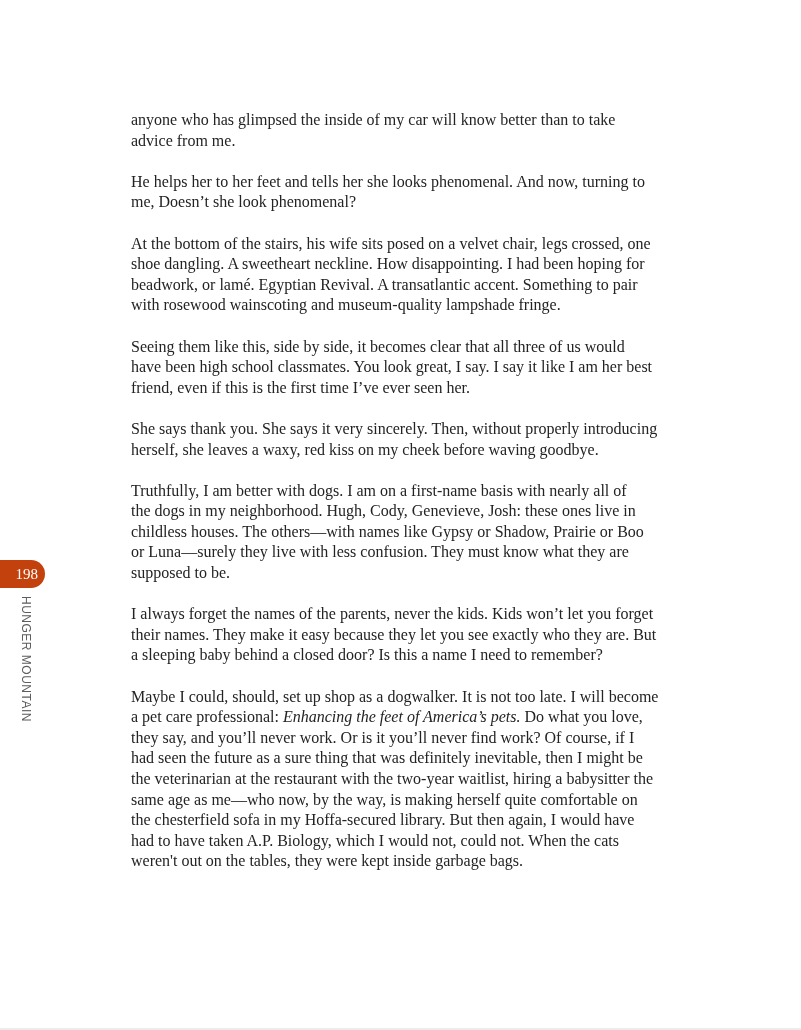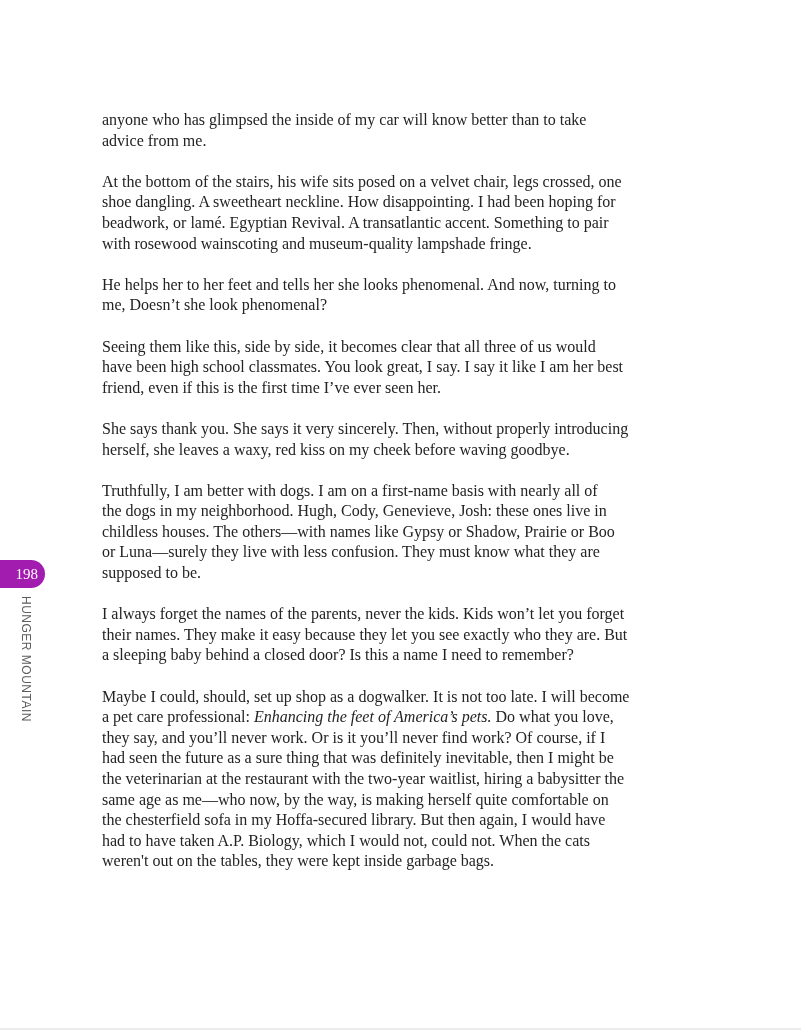--- a/index.html
+++ b/index.html
@@ -6,40 +6,40 @@
   .page {
     position: relative;
     width: 801px;
     height: 1030px;
     background: #ffffff;
     overflow: hidden;
     font-family: "Liberation Serif", serif;
   }
   .body-text {
     position: absolute;
-    left: 102px;
+    left: 131px;
     top: 110px;
     width: 600px;
     color: #232323;
     font-size: 16px;
     line-height: 20.6px;
     text-align: left;
   }
   .body-text p {
     margin: 0 0 20.6px 0;
     white-space: pre;
   }
   .body-text .em { font-style: italic; }
   .page-tab {
     position: absolute;
     left: 0;
     top: 560px;
     width: 45px;
     height: 28px;
-    background: #a21caf;
+    background: #c2410c;
     border-radius: 0 14px 14px 0;
     color: #ffffff;
     font-family: "Liberation Serif", serif;
     font-size: 15px;
     line-height: 28px;
     text-align: right;
     padding-right: 7px;
     box-sizing: border-box;
   }
   .vertical-title {
@@ -68,26 +68,26 @@
 
   <div class="page-tab">
     <span>198</span>
   </div>
 
   <div class="vertical-title">HUNGER MOUNTAIN</div>
 
   <div class="body-text">
     <p>anyone who has glimpsed the inside of my car will know better than to take
 advice from me.</p>
+    <p>He helps her to her feet and tells her she looks phenomenal. And now, turning to
+me, Doesn’t she look phenomenal?</p>
     <p>At the bottom of the stairs, his wife sits posed on a velvet chair, legs crossed, one
 shoe dangling. A sweetheart neckline. How disappointing. I had been hoping for
 beadwork, or lamé. Egyptian Revival. A transatlantic accent. Something to pair
 with rosewood wainscoting and museum-quality lampshade fringe.</p>
-    <p>He helps her to her feet and tells her she looks phenomenal. And now, turning to
-me, Doesn’t she look phenomenal?</p>
     <p>Seeing them like this, side by side, it becomes clear that all three of us would
 have been high school classmates. You look great, I say. I say it like I am her best
 friend, even if this is the first time I’ve ever seen her.</p>
     <p>She says thank you. She says it very sincerely. Then, without properly introducing
 herself, she leaves a waxy, red kiss on my cheek before waving goodbye.</p>
     <p>Truthfully, I am better with dogs. I am on a first-name basis with nearly all of
 the dogs in my neighborhood. Hugh, Cody, Genevieve, Josh: these ones live in
 childless houses. The others—with names like Gypsy or Shadow, Prairie or Boo
 or Luna—surely they live with less confusion. They must know what they are
 supposed to be.</p>

